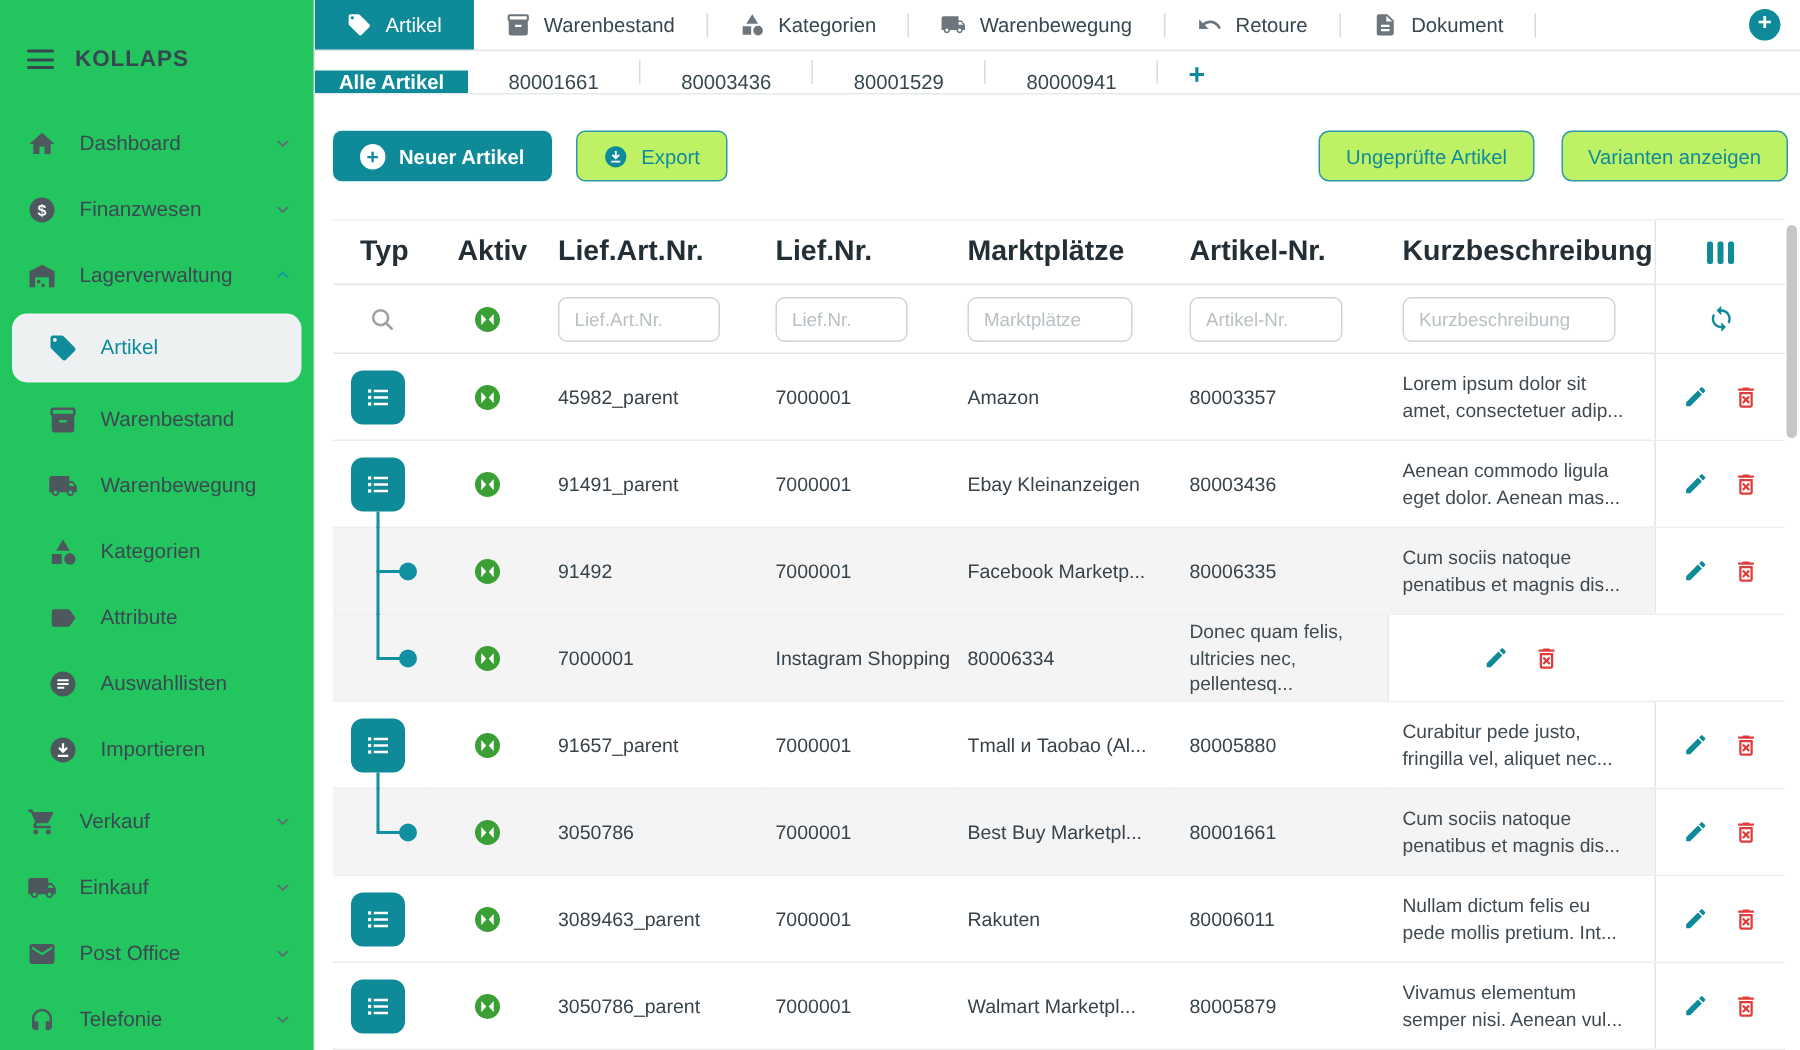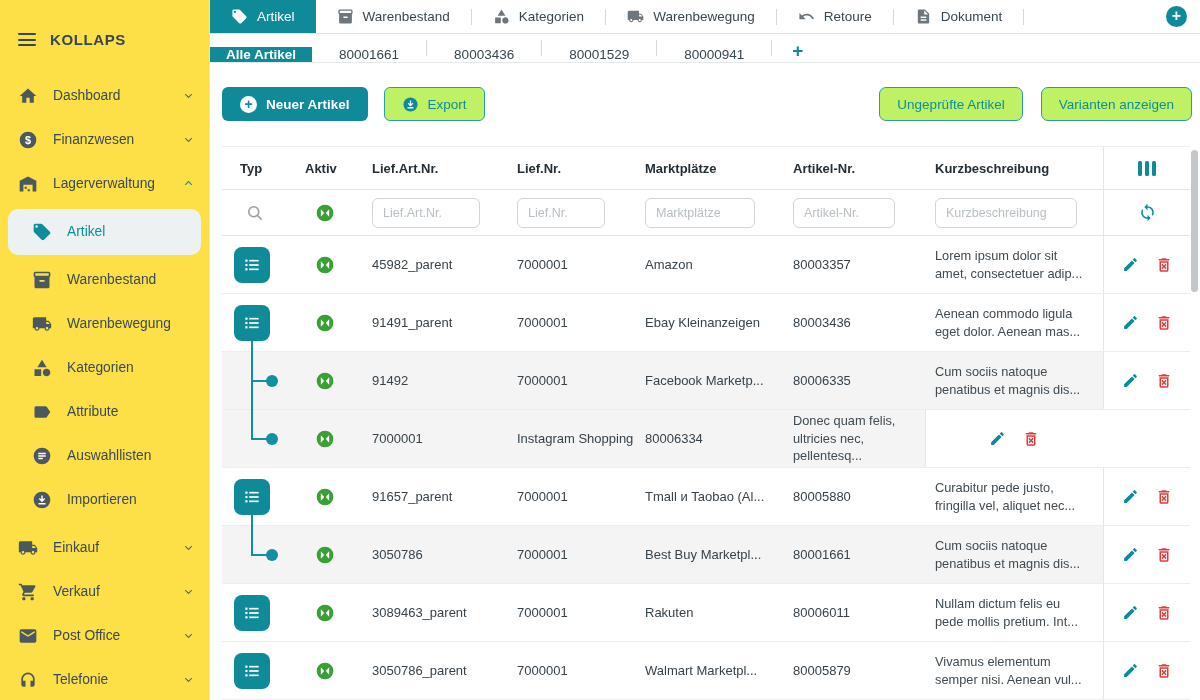--- a/index.html
+++ b/index.html
@@ -1,21 +1,21 @@
 <!DOCTYPE html>
 <html><head>
 <meta charset="utf-8">
 <style>
   * { margin:0; padding:0; box-sizing:border-box; }
   html,body { width:1200px; height:700px; overflow:hidden; background:#fff;
     font-family:"Liberation Sans", sans-serif; -webkit-font-smoothing:antialiased; }
   .app { display:flex; width:1200px; height:700px; }
 
   
-  .sidebar { width:210px; min-width:210px; height:700px; border-right:1px solid #e1e4e6; background:#fde047; }
+  .sidebar { width:210px; min-width:210px; height:700px; border-right:1px solid #e1e4e6; background:#22c55e; }
   .brand { display:flex; align-items:center; gap:14px; padding:30px 16px 24px 18px; }
   .hamburger { cursor:pointer; }
   .hamburger i { display:block; width:18px; height:2.4px; background:#37474f; margin:3.1px 0; border-radius:1px; }
   .brand-label { font-weight:700; font-size:15px; color:#37474f; letter-spacing:.6px; }
   .nav-item { display:flex; align-items:center; gap:15px; height:44px; padding:0 14px 0 18px;
     color:#3b4a52; font-size:13.8px; cursor:pointer; }
   .nav-item .ic { width:20px; height:20px; color:#4d585e; display:flex; align-items:center; justify-content:center; flex:none; }
   .nav-item .ic svg { width:20px; height:20px; }
   .nav-item .lbl { flex:1; white-space:nowrap; }
   .chev { width:13px; height:13px; color:#5f6a70; flex:none; }
@@ -59,21 +59,21 @@
   .btn.outline2 { border-color:#2d9aa8; color:#0f8c9b; font-weight:500; border-radius:7px; }
   .wplus { width:17px; height:17px; border-radius:50%; background:#fff; color:#0f8c9b;
     font-weight:700; font-size:14px; display:flex; align-items:center; justify-content:center; line-height:1; padding-bottom:1px; }
   .dlico { width:17px; height:17px; display:flex; }
   .dlico svg { width:17px; height:17px; }
 
   
   .table { margin:0 10px 0 12px; border-top:1px solid #eceeef; position:relative; }
   .grid { display:grid; grid-template-columns:65px 75px 145px 128px 148px 142px 178px auto; }
   .thead { height:43px; align-items:center; border-bottom:1px solid #e3e6e8; }
-  .th { font-size:13px; font-weight:700; color:#242e35; padding-left:10px; }
+  .th { font-size:19px; font-weight:700; color:#242e35; padding-left:10px; }
   .th.first { padding-left:18px; }
   .th.aktiv { padding-left:18px; }
   .tfilter { height:46px; align-items:center; border-bottom:1px solid #e3e6e8; }
   .fcell { display:flex; align-items:center; padding-left:10px; }
   .fcell.cc { justify-content:center; padding-left:0; }
   input.flt { height:30px; border:1px solid #cfd5d8; border-radius:6px; padding:0 10px;
     font-size:12.5px; color:#333; outline:none; background:#fff; font-family:"Liberation Sans",sans-serif; }
   input.flt::placeholder { color:#b9c0c4; }
   .w108{width:108px}.w88{width:88px}.w110{width:110px}.w102{width:102px}.w142{width:142px}
 
@@ -223,36 +223,36 @@
           </svg>
         </span>
       <span class="lbl">Importieren</span>
     </div>
 
     <div class="grp-gap"></div>
 
     <div class="nav-item">
       <span class="ic">
           <svg viewBox="0 0 24 24" fill="currentColor">
-            <path d="M20 8h-3V4H3c-1.1 0-2 .9-2 2v11h2c0 1.66 1.34 3 3 3s3-1.34 3-3h6c0 1.66 1.34 3 3 3s3-1.34 3-3h2v-5l-3-4zM6 18.5c-.83 0-1.5-.67-1.5-1.5s.67-1.5 1.5-1.5 1.5.67 1.5 1.5-.67 1.5-1.5 1.5zm13.5-9l1.96 2.5H17V9.5h2.5zm-1.5 9c-.83 0-1.5-.67-1.5-1.5s.67-1.5 1.5-1.5 1.5.67 1.5 1.5-.67 1.5-1.5 1.5z"></path>
-          </svg>
-        </span>
-      <span class="lbl">Einkauf</span>
+            <path d="M7 18c-1.1 0-1.99.9-1.99 2S5.9 22 7 22s2-.9 2-2-.9-2-2-2zM1 2v2h2l3.6 7.59-1.35 2.45c-.16.28-.25.61-.25.96 0 1.1.9 2 2 2h12v-2H7.42c-.14 0-.25-.11-.25-.25l.03-.12.9-1.63h7.45c.75 0 1.41-.41 1.75-1.03l3.58-6.49c.08-.14.12-.31.12-.48 0-.55-.45-1-1-1H5.21l-.94-2H1zm16 16c-1.1 0-1.99.9-1.99 2s.89 2 1.99 2 2-.9 2-2-.9-2-2-2z"></path>
+          </svg>
+        </span>
+      <span class="lbl">Verkauf</span>
       <span class="chev"><svg viewBox="0 0 24 24" fill="none" stroke="currentColor" stroke-width="2.2">
             <path d="M6 9.5l6 6 6-6"></path>
           </svg></span>
     </div>
 
     <div class="nav-item">
       <span class="ic">
           <svg viewBox="0 0 24 24" fill="currentColor">
-            <path d="M7 18c-1.1 0-1.99.9-1.99 2S5.9 22 7 22s2-.9 2-2-.9-2-2-2zM1 2v2h2l3.6 7.59-1.35 2.45c-.16.28-.25.61-.25.96 0 1.1.9 2 2 2h12v-2H7.42c-.14 0-.25-.11-.25-.25l.03-.12.9-1.63h7.45c.75 0 1.41-.41 1.75-1.03l3.58-6.49c.08-.14.12-.31.12-.48 0-.55-.45-1-1-1H5.21l-.94-2H1zm16 16c-1.1 0-1.99.9-1.99 2s.89 2 1.99 2 2-.9 2-2-.9-2-2-2z"></path>
-          </svg>
-        </span>
-      <span class="lbl">Verkauf</span>
+            <path d="M20 8h-3V4H3c-1.1 0-2 .9-2 2v11h2c0 1.66 1.34 3 3 3s3-1.34 3-3h6c0 1.66 1.34 3 3 3s3-1.34 3-3h2v-5l-3-4zM6 18.5c-.83 0-1.5-.67-1.5-1.5s.67-1.5 1.5-1.5 1.5.67 1.5 1.5-.67 1.5-1.5 1.5zm13.5-9l1.96 2.5H17V9.5h2.5zm-1.5 9c-.83 0-1.5-.67-1.5-1.5s.67-1.5 1.5-1.5 1.5.67 1.5 1.5-.67 1.5-1.5 1.5z"></path>
+          </svg>
+        </span>
+      <span class="lbl">Einkauf</span>
       <span class="chev"><svg viewBox="0 0 24 24" fill="none" stroke="currentColor" stroke-width="2.2">
             <path d="M6 9.5l6 6 6-6"></path>
           </svg></span>
     </div>
 
     <div class="nav-item">
       <span class="ic">
           <svg viewBox="0 0 24 24" fill="currentColor">
             <path d="M20 4H4c-1.1 0-1.99.9-1.99 2L2 18c0 1.1.9 2 2 2h16c1.1 0 2-.9 2-2V6c0-1.1-.9-2-2-2zm0 4-8 5-8-5V6l8 5 8-5v2z"></path>
           </svg>

